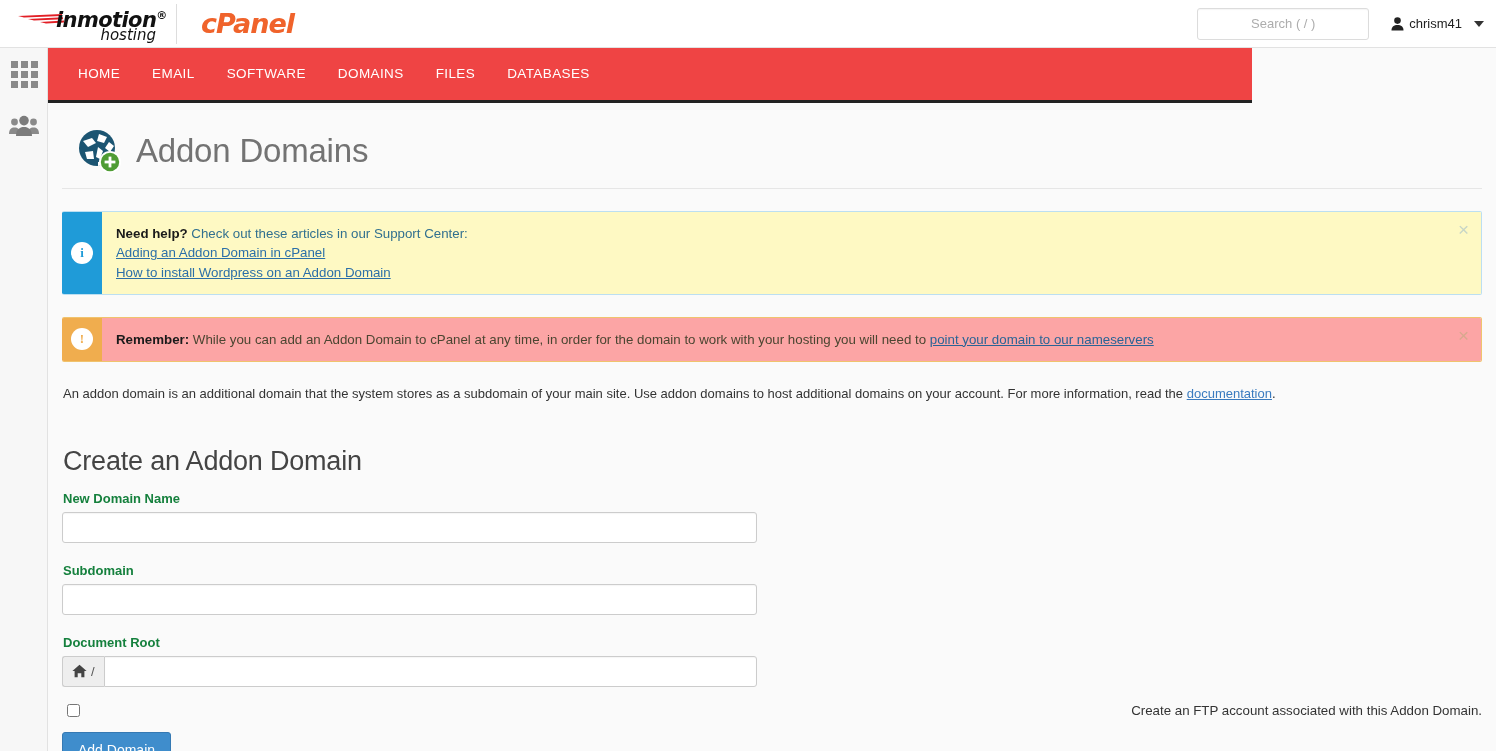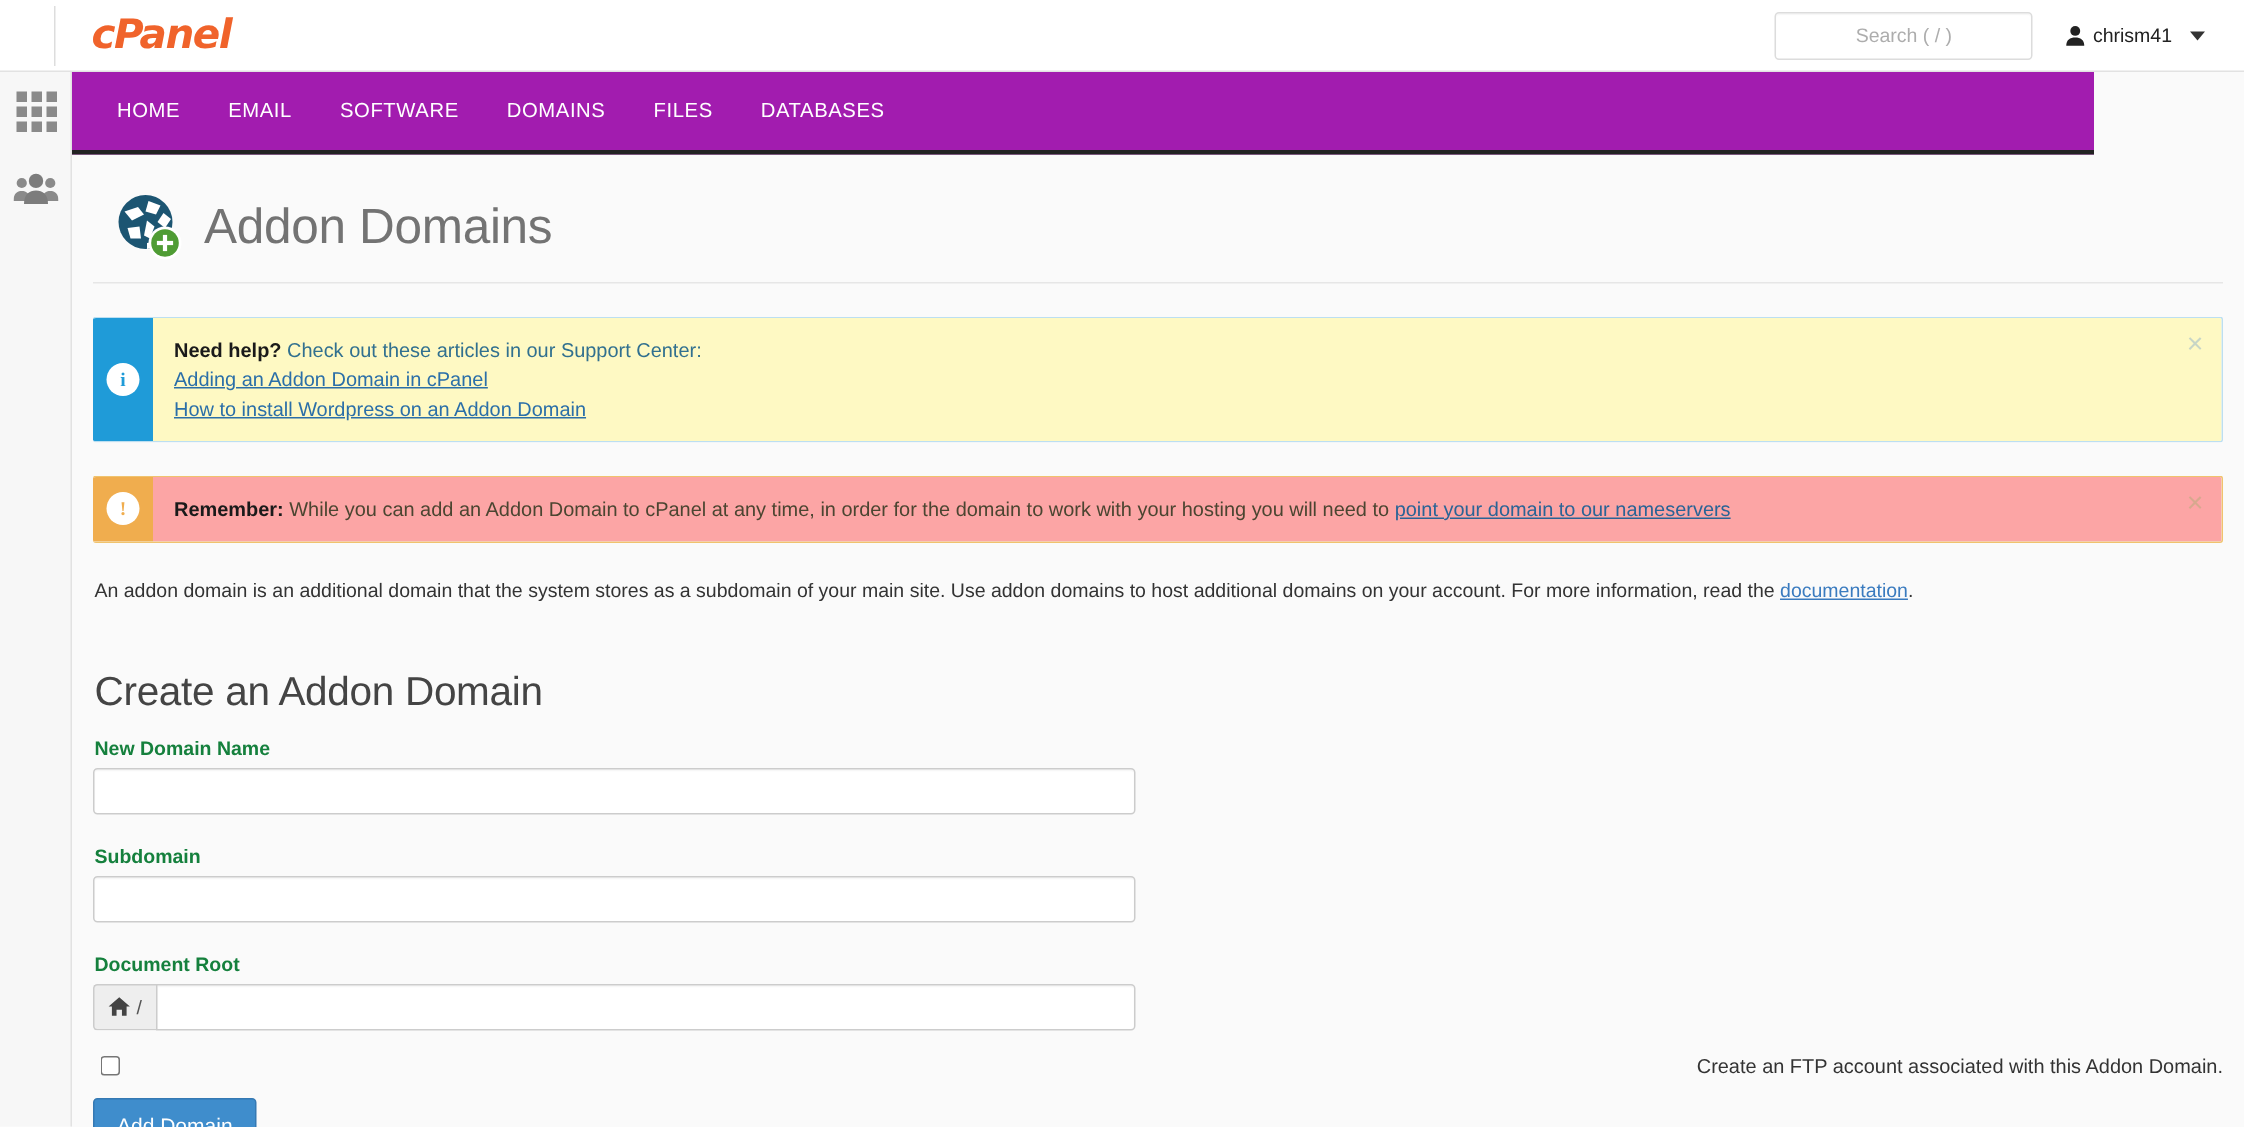--- a/index.html
+++ b/index.html
@@ -34,21 +34,21 @@
     font-family:"DejaVu Sans", sans-serif;
     font-style:italic; font-size:15px; color:#111;
   }
   .brand-div { width:1px; height:40px; background:#ddd; margin:0 24px 0 18px; }
   .cpanel-logo {
     font-family:"DejaVu Sans", sans-serif;
     font-weight:bold; font-style:italic; font-size:27px;
     color:#f0632b; letter-spacing:-1px;
   }
 
-  .topbar-right { margin-left:auto; display:flex; align-items:center; padding-right:26px; }
+  .topbar-right { margin-left:auto; display:flex; align-items:center; padding-right:12px; }
   .search-box {
     width:172px; height:32px;
     border:1px solid #dcdcdc; border-radius:3px;
     background:#fff; color:#9a9a9a;
     font-size:13px; text-align:center;
     padding:0 6px; outline:none;
     box-shadow:0 1px 1px rgba(0,0,0,.04) inset;
   }
   .search-box::placeholder { color:#adadad; }
   .user-menu { display:flex; align-items:center; margin-left:22px; cursor:pointer; }
@@ -64,22 +64,22 @@
   .rail {
     position:absolute; top:48px; left:0; width:48px; height:703px;
     background:#f7f7f7; border-right:1px solid #e2e2e2;
   }
   .rail-item { width:48px; height:52px; display:flex; align-items:center; justify-content:center; cursor:pointer; }
   .grid-icon { display:grid; grid-template-columns:repeat(3,7px); grid-gap:3px; }
   .grid-icon i { display:block; width:7px; height:7px; background:#8a8a8a; }
 
   
   .navbar {
-    position:absolute; top:48px; left:48px; width:1348px; height:55px;
-    background:#a21caf; border-bottom:3px solid #222;
+    position:absolute; top:48px; left:48px; width:1204px; height:55px;
+    background:#ef4444; border-bottom:3px solid #222;
     display:flex; align-items:center; padding-left:14px;
   }
   .nav-item {
     color:#fff; font-size:13.5px; letter-spacing:.4px;
     padding:0 16px; line-height:52px; cursor:pointer; text-decoration:none;
   }
 
   
   .content { position:absolute; top:106px; left:48px; width:1448px; height:645px; background:#fafafa; padding:0 14px; }
 
@@ -144,20 +144,29 @@
     background:#3f8dcc; border:1px solid #3579b3; color:#fff;
     font-size:14px; padding:9px 15px; border-radius:3px; cursor:pointer;
     font-family:"Liberation Sans", sans-serif;
   }
 </style>
 </head>
 <body>
 
 <div class="topbar">
   <div class="brand-wrap">
+    <div class="inmotion-logo">
+      <svg class="swoosh" viewBox="0 0 58 12">
+        <path d="M0 3 L44 1 L44 3 L6 4.5 Z" fill="#e21f26"></path>
+        <path d="M10 6 L45 4.2 L45 6.2 L16 7.6 Z" fill="#e21f26"></path>
+        <path d="M22 9 L46 7.4 L46 9.4 L28 10.6 Z" fill="#e21f26"></path>
+      </svg>
+      <div class="inm-text"><span>inmotion</span><span class="inm-dot">®</span></div>
+      <div class="inm-sub">hosting</div>
+    </div>
     <div class="brand-div"></div>
     <div class="cpanel-logo">cPanel</div>
   </div>
 
   <div class="topbar-right">
     <input class="search-box" type="text" placeholder="Search ( / )" style="">
     <div class="user-menu">
       <span class="user-icon">
         <svg width="13" height="14" viewBox="0 0 13 14">
           <circle cx="6.5" cy="3.6" r="3.3" fill="#222"></circle>

